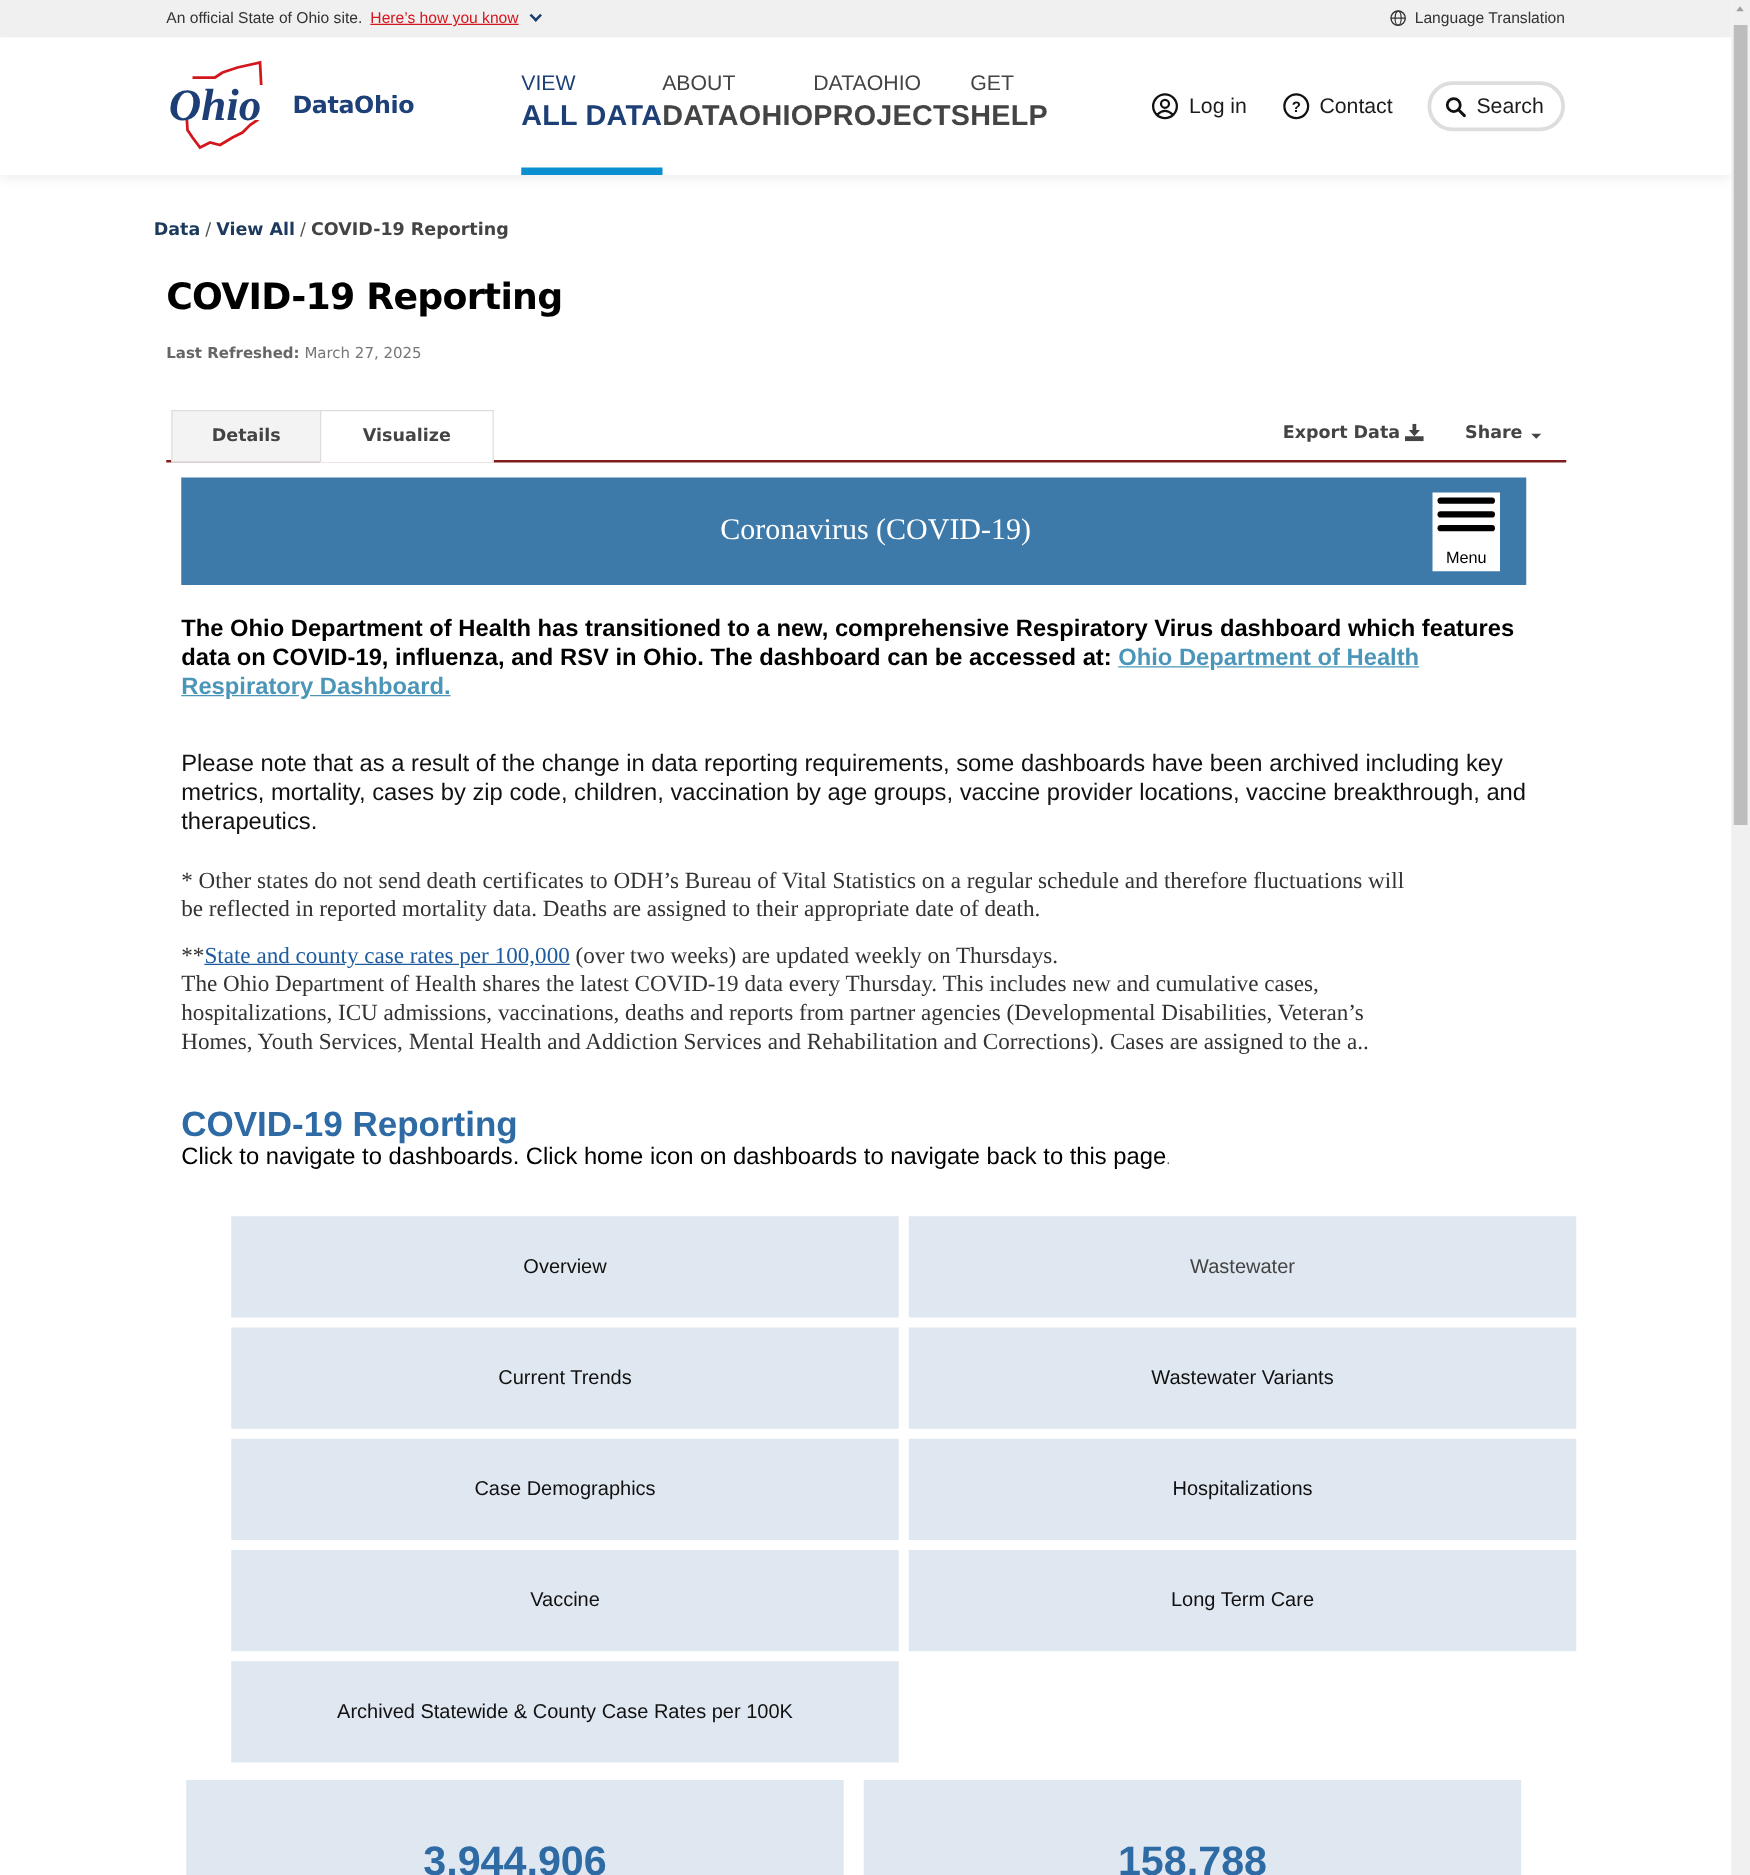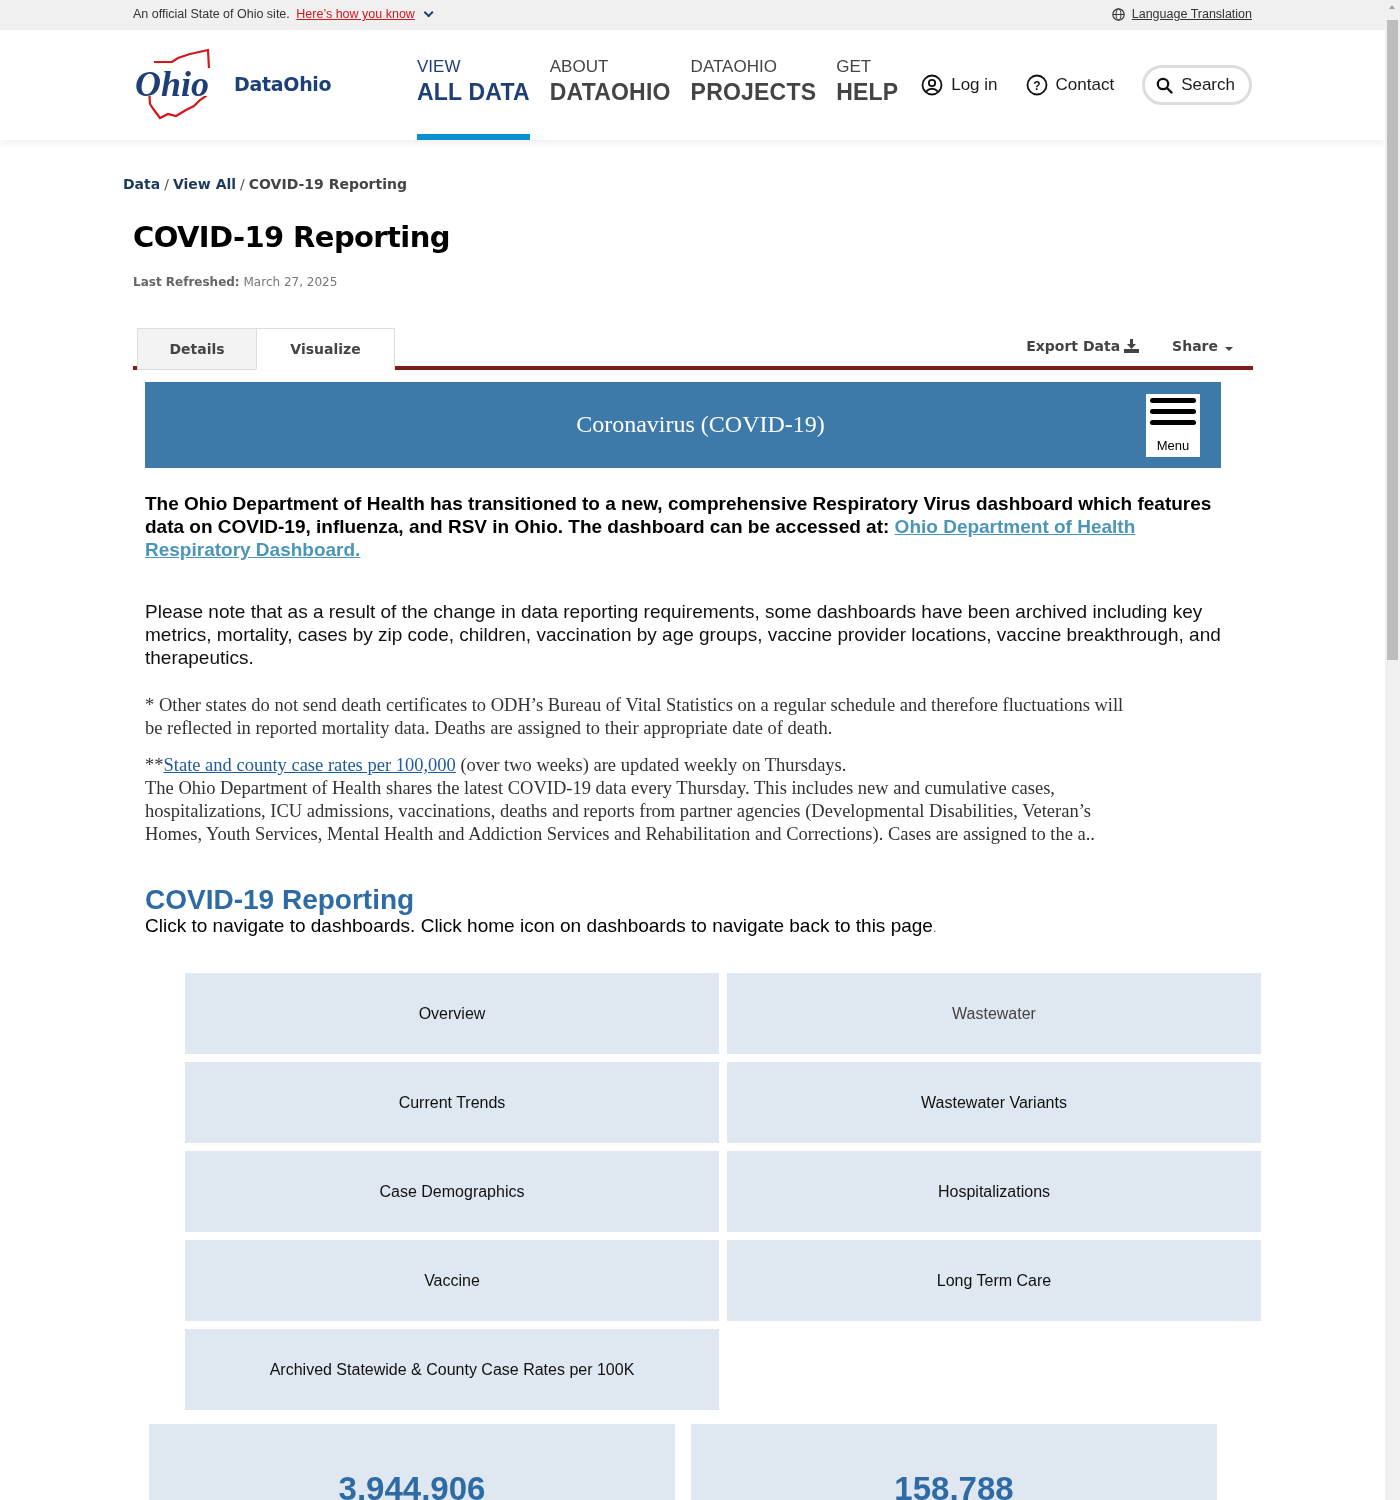--- a/index.html
+++ b/index.html
@@ -4,47 +4,47 @@
 <style>
   * { box-sizing: border-box; margin: 0; padding: 0; }
   html, body { width: 1400px; height: 1500px; overflow: hidden; background: #fff; }
   body { font-family: "DejaVu Sans", sans-serif; color: #1b1b1b; position: relative; }
 
   
   .gov-banner { position: absolute; left: 0; top: 0; width: 1385px; height: 30px; background: #f0f0f0; }
   .gov-banner .official { position: absolute; left: 133px; top: 7px; font-size: 12.5px; color: #333; font-family: "Liberation Sans", sans-serif; }
   .gov-banner .official a { color: #d4161d; text-decoration: underline; margin-left: 3px; }
   .gov-banner .chev { display: inline-block; margin-left: 5px; width: 7px; height: 7px; border-right: 2px solid #1a3e6e; border-bottom: 2px solid #1a3e6e; transform: rotate(45deg) translateY(-3px); }
-  .gov-banner .lang { position: absolute; right: 133px; top: 7px; font-size: 12.5px; color: #333; font-family: "Liberation Sans", sans-serif; display: flex; align-items: center; gap: 7px; text-decoration: underline; }
+  .gov-banner .lang { position: absolute; right: 133px; top: 7px; font-size: 12.5px; color: #333; font-family: "Liberation Sans", sans-serif; display: flex; align-items: center; gap: 7px; }
 
   
   .header { position: absolute; left: 0; top: 30px; width: 1385px; height: 110px; background: #fff; box-shadow: 0 4px 8px rgba(0,0,0,0.06); }
   .logo { position: absolute; left: 132px; top: 18px; display: flex; align-items: center; gap: 12px; }
   .logo .brand { font-family: "DejaVu Sans", sans-serif; font-weight: bold; color: #1d4079; font-size: 19px; letter-spacing: -0.3px; }
-  .nav { position: absolute; left: 417px; top: 0; height: 110px; display: flex; gap: 20px; }
+  .nav { position: absolute; left: 417px; top: 0; height: 110px; display: flex; }
   .nav-item { position: relative; height: 110px; padding-top: 27px; font-family: "Liberation Sans", sans-serif; color: #444; cursor: pointer; }
   .nav-item .small { font-size: 17px; line-height: 20px; display: block; }
   .nav-item .big { font-size: 23px; line-height: 30px; font-weight: bold; display: block; letter-spacing: 0.2px; }
   .nav-item.active { color: #1d3f76; }
   .nav-item.active::after { content: ""; position: absolute; left: 0; right: 0; bottom: 0; height: 6px; background: #0a8fd0; }
   .util { position: absolute; right: 133px; top: 35px; display: flex; align-items: center; gap: 28px; font-family: "Liberation Sans", sans-serif; font-size: 17px; color: #1b1b1b; }
   .util .u-link { display: flex; align-items: center; gap: 8px; cursor: pointer; }
   .search-btn { display: flex; align-items: center; gap: 8px; border: 3px solid #ddd; border-radius: 20px; padding: 7px 14px 7px 11px; cursor: pointer; }
 
   
   .breadcrumb { position: absolute; left: 123px; top: 176px; font-size: 14px; font-weight: bold; font-family: "DejaVu Sans", sans-serif; color: #1d3f5e; }
   .breadcrumb a { color: #1d3a5e; text-decoration: none; }
   .breadcrumb .sep { color: #555; font-weight: normal; margin: 0 4px; }
   .breadcrumb .current { color: #444; font-weight: bold; }
   .page-title { position: absolute; left: 133px; top: 220px; font-size: 29px; font-weight: bold; color: #000; font-family: "DejaVu Sans", sans-serif; letter-spacing: -0.6px; }
   .refreshed { position: absolute; left: 133px; top: 275px; font-size: 12px; color: #777; }
   .refreshed b { color: #666; }
 
   
-  .tabbar { position: absolute; left: 133px; top: 328px; width: 1120px; height: 42px; border-bottom: 4px solid #7f1d1d; }
+  .tabbar { position: absolute; left: 133px; top: 328px; width: 1120px; height: 42px; border-bottom: 2px solid #7f1d1d; }
   .tab { position: absolute; top: 0; height: 42px; border: 1px solid #ddd; font-size: 14px; font-weight: bold; color: #444; display: flex; align-items: center; justify-content: center; cursor: pointer; }
   .tab.details { left: 4px; width: 120px; background: #f3f3f3; }
   .tab.visualize { left: 123px; width: 139px; background: #fff; border-bottom-color: #fff; }
   .tab-actions { position: absolute; right: 20px; top: 10px; display: flex; gap: 33px; font-size: 14px; font-weight: bold; color: #444; }
   .tab-actions span { cursor: pointer; display: flex; align-items: center; gap: 4px; }
   .caret { display: inline-block; width: 0; height: 0; border-left: 4px solid transparent; border-right: 4px solid transparent; border-top: 4px solid #444; margin-left: 3px; margin-top: 5px; }
 
   
   .dash-header { position: absolute; left: 145px; top: 382px; width: 1076px; height: 86px; background: #3d7aaa; }
   .dash-header .title { position: absolute; left: 0; right: 0; top: 29px; text-align: center; color: #fff; font-family: "Liberation Serif", serif; font-size: 24px; padding-left: 35px; }

